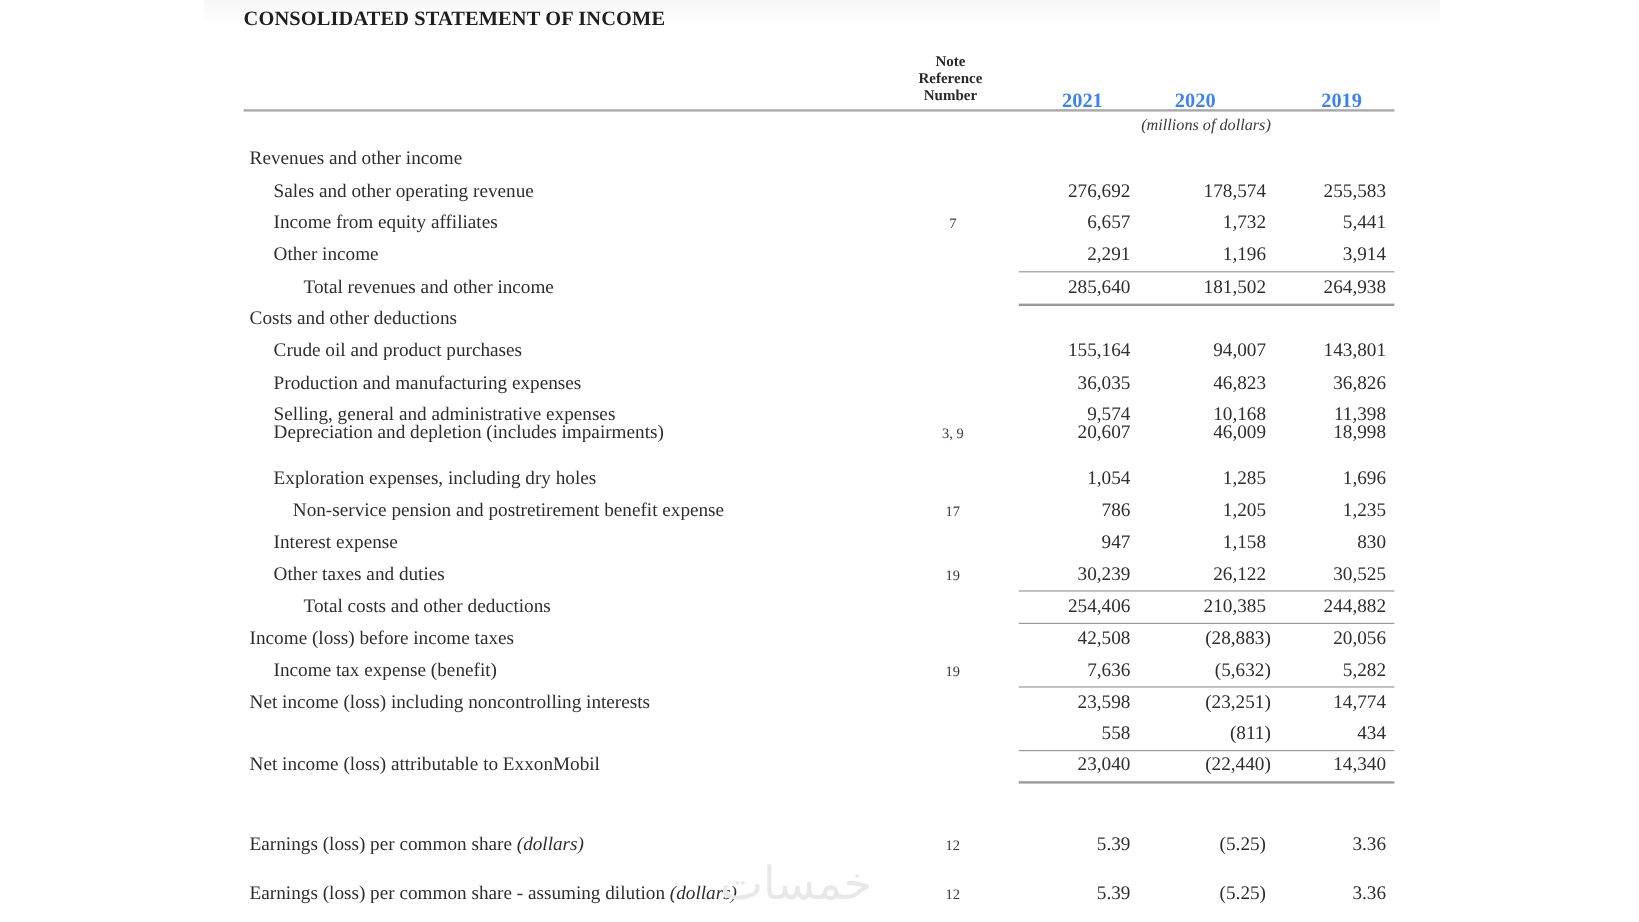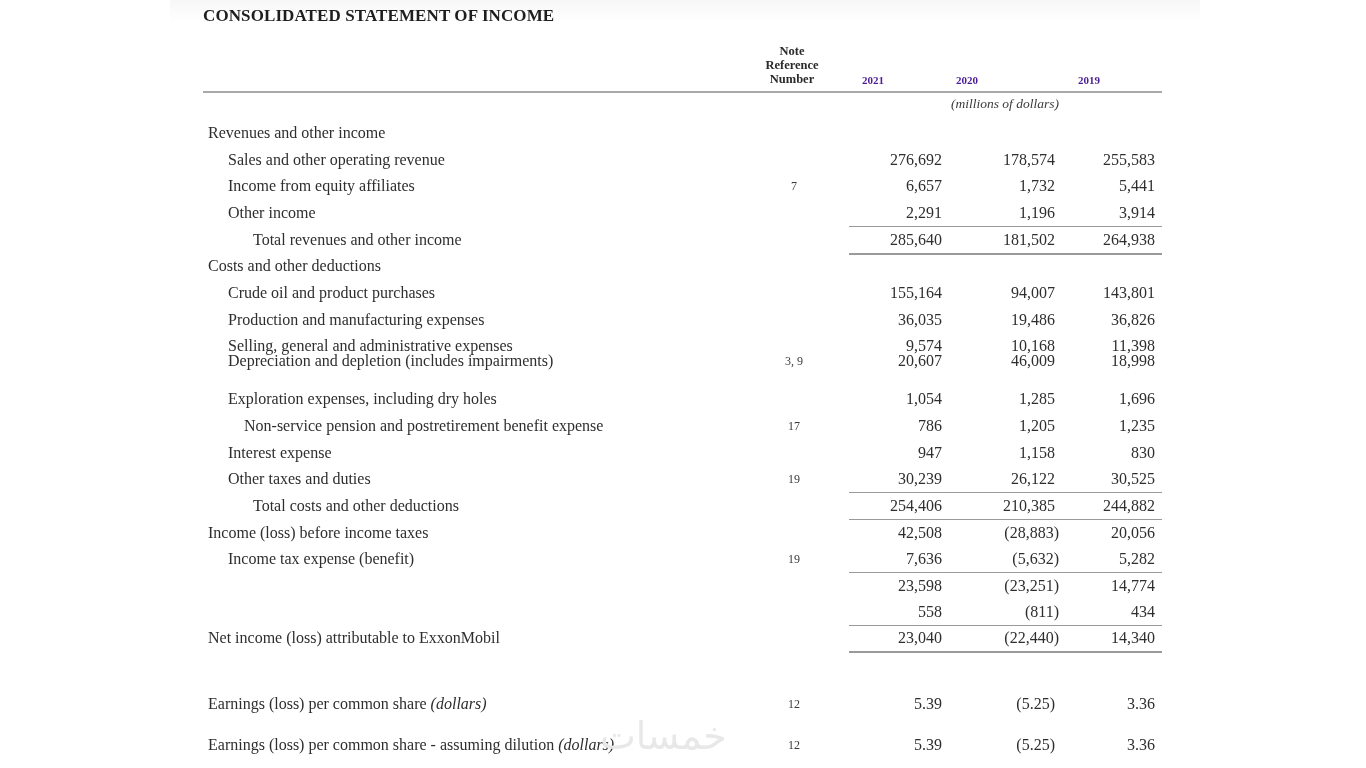--- a/index.html
+++ b/index.html
@@ -31,25 +31,25 @@
       width: 80px;
       text-align: center;
       font-size: 12.5px;
       font-weight: bold;
       line-height: 14px;
       color: #2a2a2a;
     }
     .hdr-year {
       position: absolute;
       top: 74px;
-      font-size: 11px;
+      font-size: 17px;
       font-weight: bold;
-      text-align: left;
+      text-align: center;
       width: 80px;
-      color: #4c1d95;
+      color: #3b82f6;
     }
     .hdr-rule {
       position: absolute;
       left: 203px;
       top: 91px;
       width: 959px;
       height: 0;
       border-top: 2px solid #a9a9a9;
     }
     .units {
@@ -198,21 +198,21 @@
       <div class="label" style="left: 228px;">Crude oil and product purchases</div>
       <div class="note"></div>
       <div class="val v1" style="margin-left: 0px;">155,164</div>
       <div class="val v2" style="margin-left: 0px;">94,007</div>
       <div class="val v3" style="margin-left: 0px;">143,801</div>
     </div>
     <div class="row" style="top: 307px;">
       <div class="label" style="left: 228px;">Production and manufacturing expenses</div>
       <div class="note"></div>
       <div class="val v1" style="margin-left: 0px;">36,035</div>
-      <div class="val v2" style="margin-left: 0px;">19,486</div>
+      <div class="val v2" style="margin-left: 0px;">46,823</div>
       <div class="val v3" style="margin-left: 0px;">36,826</div>
     </div>
     <div class="row" style="top: 333px;">
       <div class="label" style="left: 228px;">Selling, general and administrative expenses</div>
       <div class="note"></div>
       <div class="val v1" style="margin-left: 0px;">9,574</div>
       <div class="val v2" style="margin-left: 0px;">10,168</div>
       <div class="val v3" style="margin-left: 0px;">11,398</div>
     </div>
     <div class="row" style="top: 348px;">
@@ -265,20 +265,21 @@
       <div class="val v3" style="margin-left: 0px;">20,056</div>
     </div>
     <div class="row" style="top: 546px;">
       <div class="label" style="left: 228px;">Income tax expense (benefit)</div>
       <div class="note">19</div>
       <div class="val v1" style="margin-left: 0px;">7,636</div>
       <div class="val v2" style="margin-left: 4px;">(5,632)</div>
       <div class="val v3" style="margin-left: 0px;">5,282</div>
     </div>
     <div class="row" style="top: 573px;">
+      <div class="label" style="left: 208px;">Net income (loss) including noncontrolling interests</div>
       <div class="note"></div>
       <div class="val v1" style="margin-left: 0px;">23,598</div>
       <div class="val v2" style="margin-left: 4px;">(23,251)</div>
       <div class="val v3" style="margin-left: 0px;">14,774</div>
     </div>
     <div class="row" style="top: 599px;">
       <div class="note"></div>
       <div class="val v1" style="margin-left: 0px;">558</div>
       <div class="val v2" style="margin-left: 4px;">(811)</div>
       <div class="val v3" style="margin-left: 0px;">434</div>

